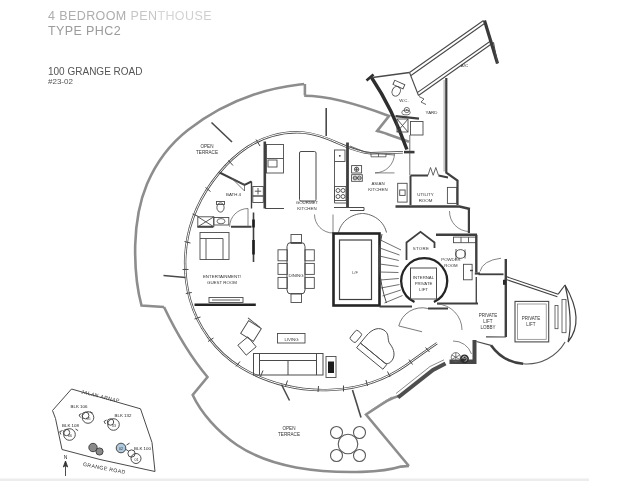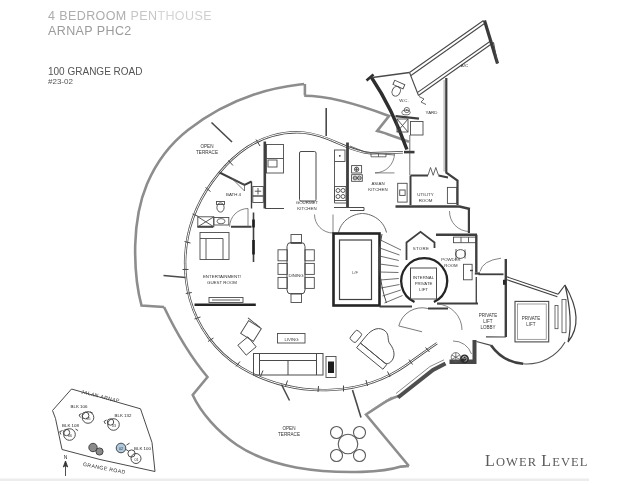--- a/index.html
+++ b/index.html
@@ -11,28 +11,27 @@
 .t5{position:absolute;left:48px;top:77px;font-size:8px;color:#555;text-align:center;}
 .lower{position:absolute;left:485px;top:452px;font-size:12.5px;font-family:"Liberation Serif",serif;color:#5a5a5a;letter-spacing:1.1px;}
 .lower .big{font-size:16px;}
 </style>
 </head>
 <body>
 <div id="page">
 
 <div class="t1">4 BEDROOM <span style="color:#c6c6c6">PEN</span><span style="color:#d5d5d5">THO</span><span style="color:#cfcfcf">USE</span></div>
 
-<div class="t2">ARNAP PHC2</div>
+<div class="t2">TYPE PHC2</div>
 
 
 <div class="t4">100 GRANGE ROAD</div>
 
 <div class="t5">#23-02</div>
 
-<div class="lower"><span class="big">L</span>OWER <span class="big">L</span>EVEL</div>
 <svg width="640" height="484" viewBox="0 0 640 484" style="position:absolute;left:0;top:0" fill="none" stroke-linecap="butt" stroke-linejoin="miter">
 
 <path d="M304.2,84 C298,85 280,86 254,94.5 C233,101.5 211,112 188,130 C170,144 156,163 147,184 C139,203 135.8,224 135.2,245 C134.8,266 136.5,287 141.5,305.5 L164,307" stroke="#8d8d8d" stroke-width="2.6"></path>
 
 <path d="M304.9,84 L304.9,95.3" stroke="#8d8d8d" stroke-width="2.6"></path>
 
 <path d="M304.2,95.8 C322,95.8 352,102 389,116 L377.2,130.9 C381,132 385,133 388.5,134.5 L409,141.8" stroke="#8d8d8d" stroke-width="2.6"></path>
 
 <path d="M164,307 C175,330 189,355 207.5,377 L192.7,395 C201,413 218,432 237,445 C254,456.5 275,463.5 296,467.5 C317,471.2 342,472.5 362,471.9 C375,471.5 391,469.8 401,466.6 L408.9,466" stroke="#8d8d8d" stroke-width="2.6"></path>
 

